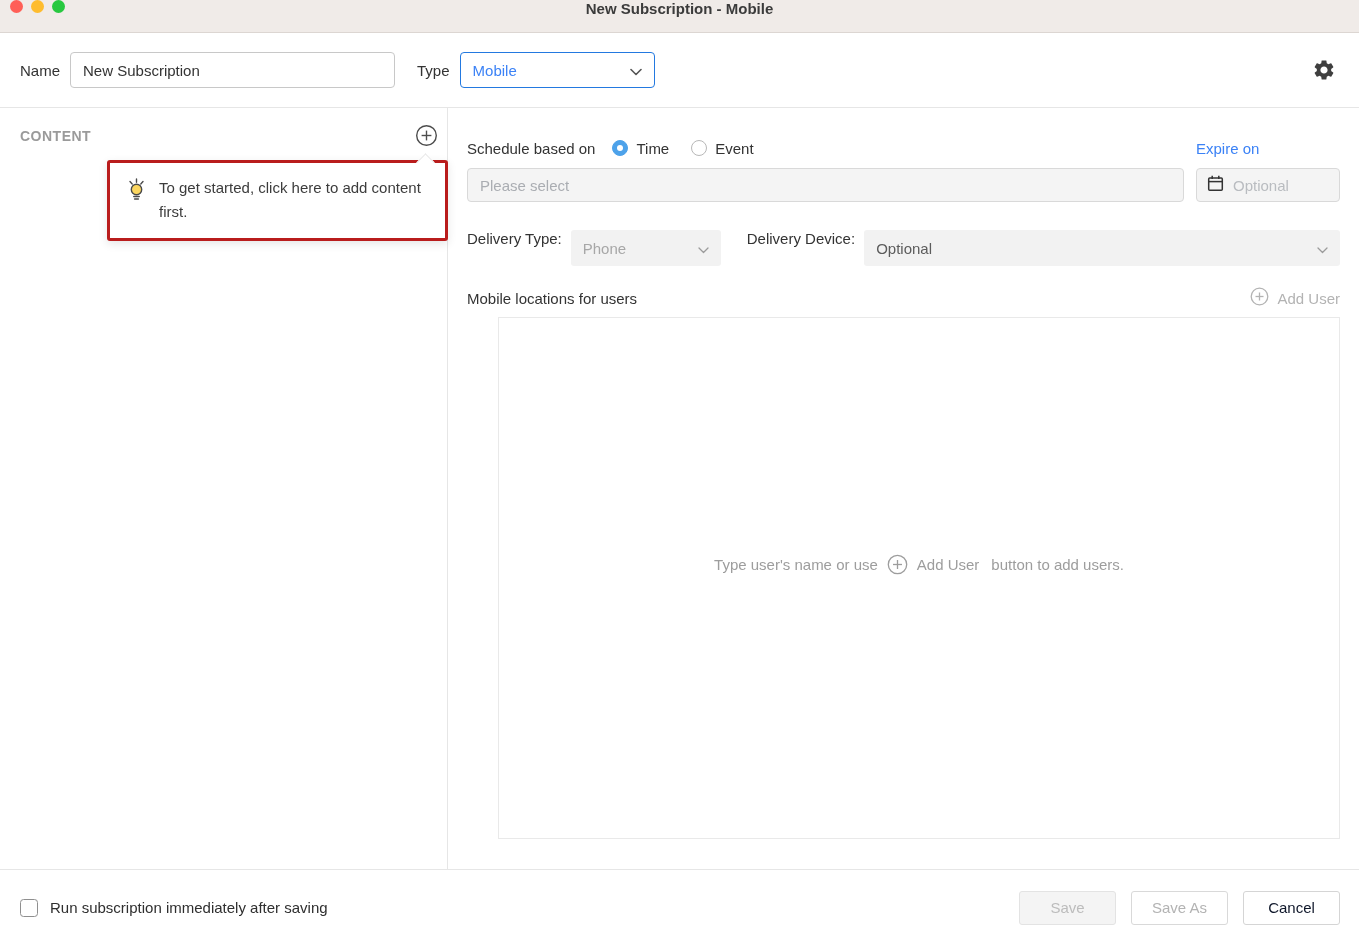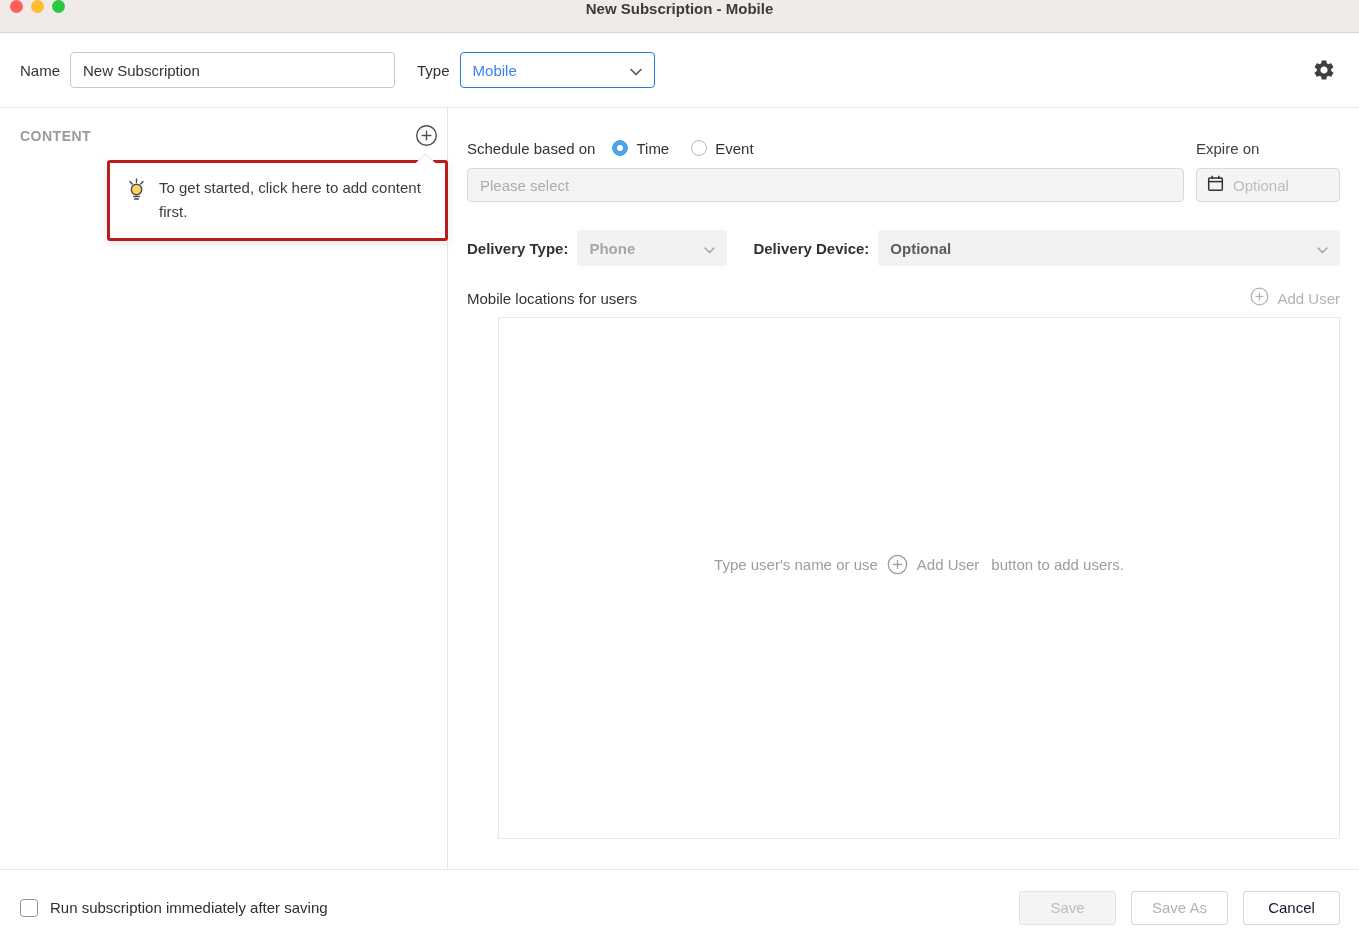--- a/index.html
+++ b/index.html
@@ -77,34 +77,34 @@
   .schedule-label { font-size:15px; color:#333; }
   .radio-group { display:flex; align-items:center; margin-left:17px; }
   .radio-opt { display:flex; align-items:center; cursor:pointer; margin-right:22px; }
   .radio-circle {
     width:16px; height:16px; border-radius:50%; border:1px solid #b8b8b8; background:#fff;
     display:flex; align-items:center; justify-content:center;
   }
   .radio-opt.selected .radio-circle { background:#4da2ea; border-color:#4da2ea; }
   .radio-opt.selected .radio-dot { width:6px; height:6px; border-radius:50%; background:#fff; }
   .radio-label { font-size:15px; color:#333; margin-left:8px; }
-  .expire-label { margin-left:auto; font-size:15px; color:#404040; width:144px; }
+  .expire-label { margin-left:auto; font-size:15px; color:#3b82f6; width:144px; }
 
   .schedule-inputs { display:flex; height:34px; margin-bottom:28px; }
   .please-select {
     flex:1 1 auto; background:#f4f4f4; border:1px solid #d9d9d9; border-radius:4px;
     display:flex; align-items:center; padding:0 12px; font-size:15px; color:#aaadb2; cursor:default;
   }
   .expire-field {
     width:144px; margin-left:12px; background:#f4f4f4; border:1px solid #d9d9d9; border-radius:4px;
     display:flex; align-items:center; padding:0 10px; gap:9px; cursor:pointer;
   }
   .expire-placeholder { font-size:15px; color:#b9bcc0; }
 
-  .delivery-row { display:flex; align-items:center; height:36px; margin-bottom:22px;font-weight:bold; }
+  .delivery-row { display:flex; height:36px; margin-bottom:22px; }
   .select-box {
     height:36px; background:#f2f2f2; border:none; border-radius:3px;
     display:flex; align-items:center; justify-content:space-between; padding:0 12px; font-size:15px;
   }
   .dt-select { width:150px; margin-left:9px; color:#a7a7a7; cursor:default; }
   .dd-label { margin-left:26px; }
   .dd-select { flex:1 1 auto; margin-left:9px; color:#5c5c5c; cursor:pointer; }
 
   .locations-row { display:flex; align-items:center; height:20px; margin-bottom:9px; }
   .locations-label { font-size:15px; color:#333; }

